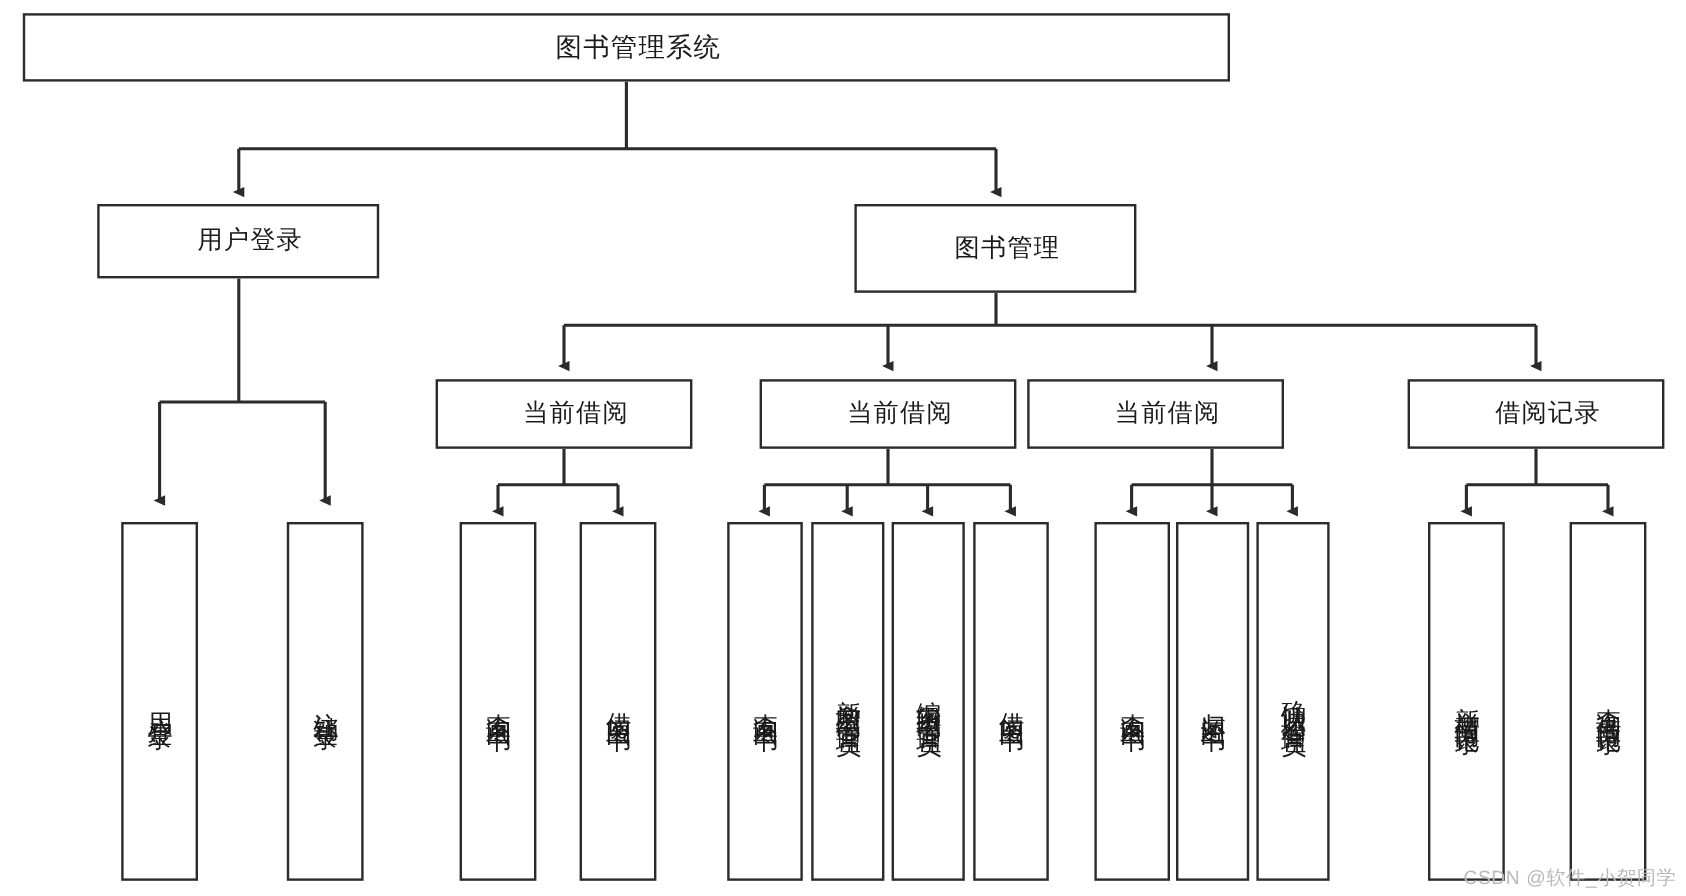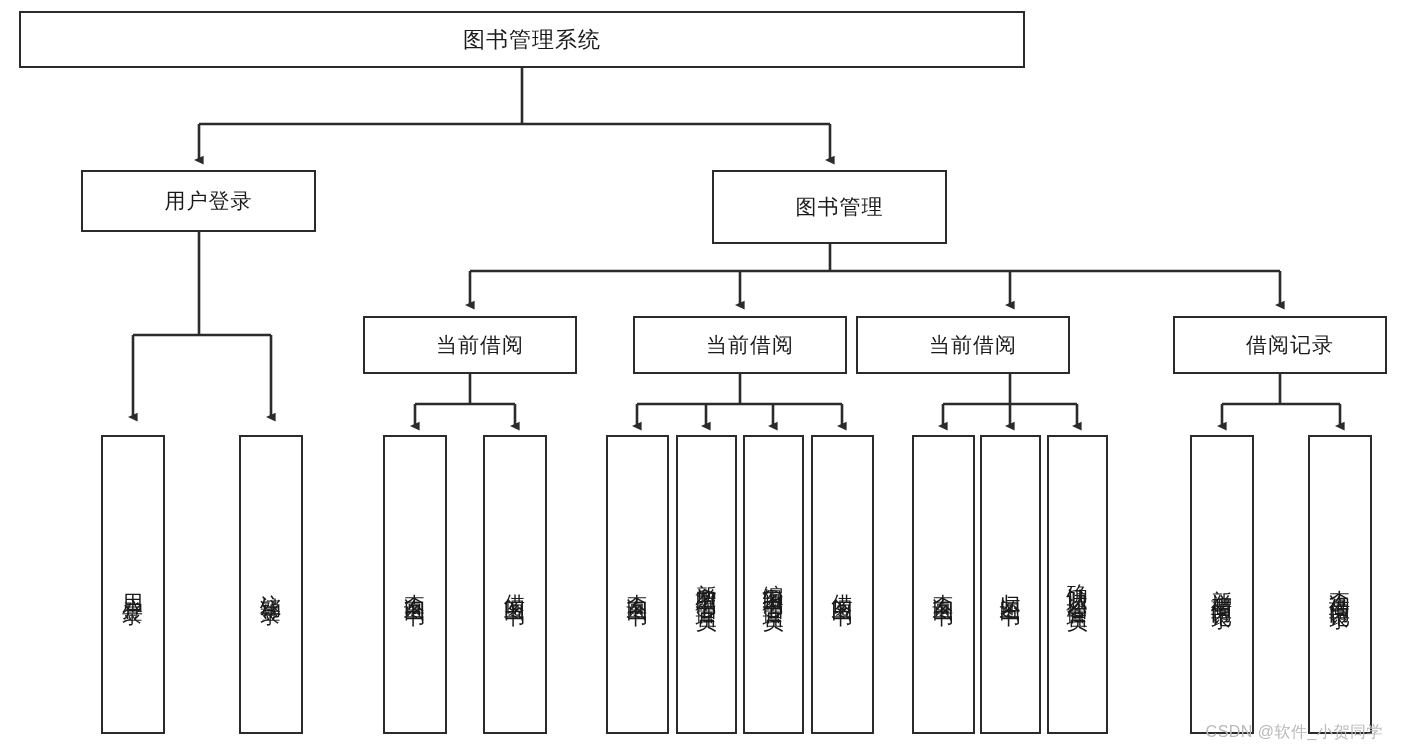--- a/index.html
+++ b/index.html
@@ -54,21 +54,21 @@
     padding: 6px 0;
     white-space: nowrap;
   }
   .node-v .vlabel {
     writing-mode: vertical-rl;
     text-orientation: upright;
     letter-spacing: 4px;
   }
   .watermark {
     position: absolute;
-    right: 22px;
+    right: 8px;
     bottom: 4px;
     font-size: 16px;
     color: #b9b9b9;
     letter-spacing: 0.5px;
     white-space: nowrap;
   }
 </style>
 </head>
 <body>
 

